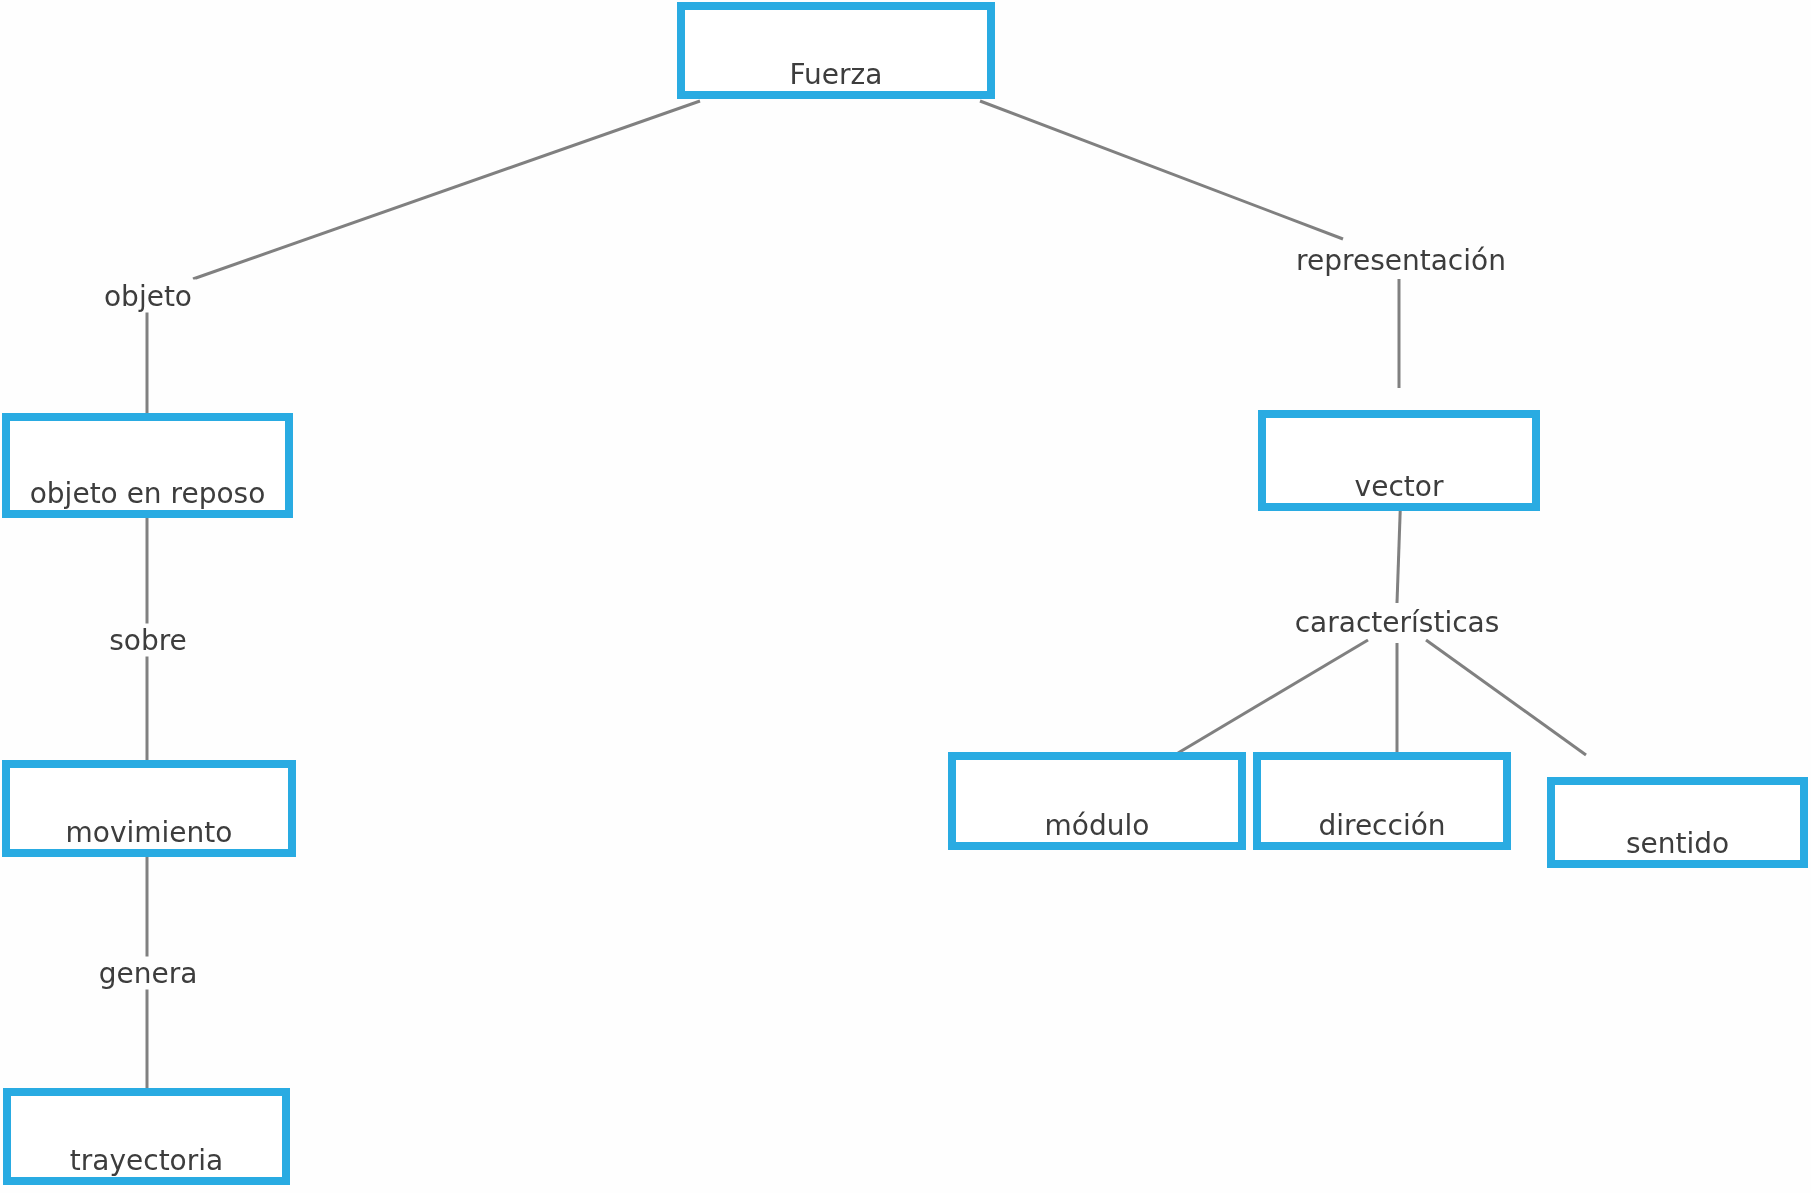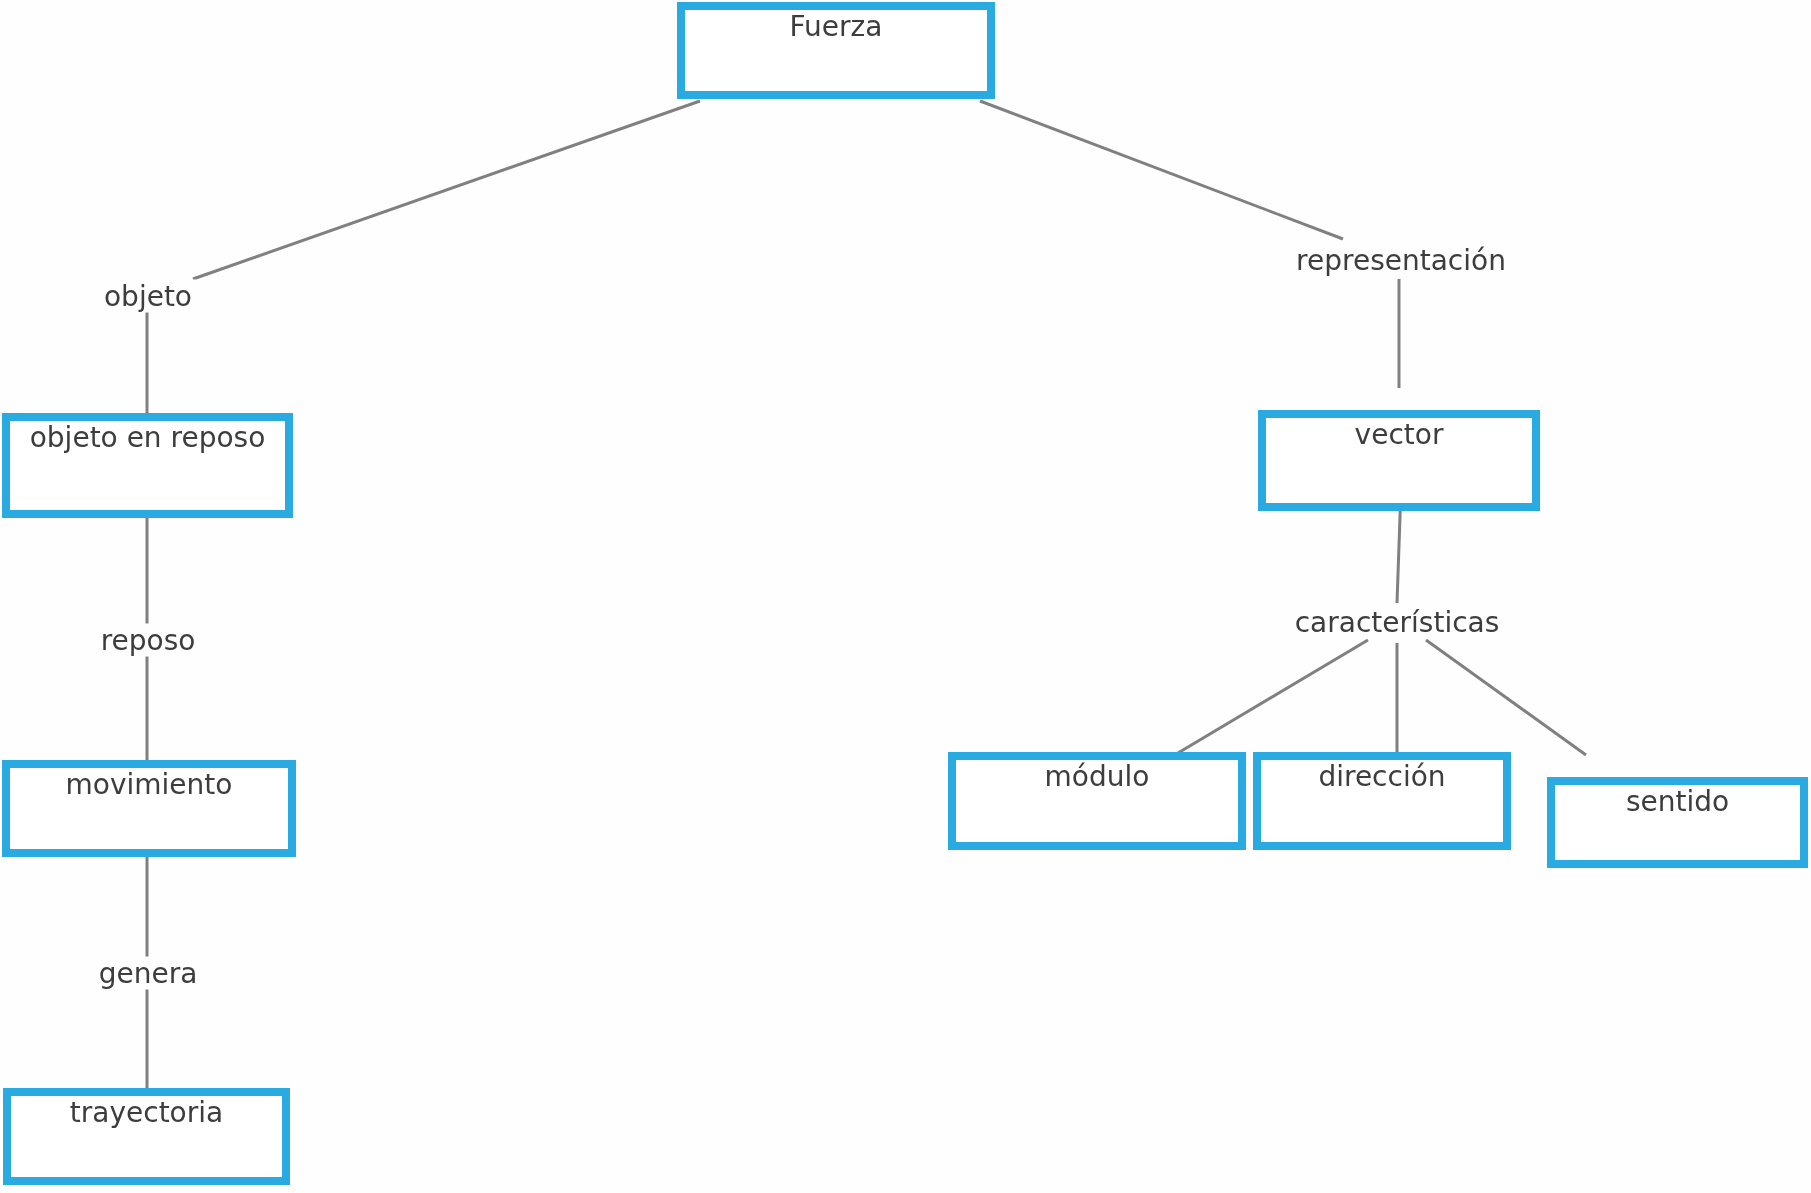--- a/index.html
+++ b/index.html
@@ -23,21 +23,21 @@
     left:0;top:0;
     width:1811px;height:1193px;
   }
   .edges line{
     stroke:var(--edge);
     stroke-width:3;
   }
   .node{
     position:absolute;
     display:flex;
-    align-items:flex-start;
+    align-items:flex-end;
     justify-content:center;
     background:#ffffff;
     border:8px solid var(--node-border);
     color:var(--text);
     font-size:28px;
     white-space:nowrap;
     cursor:default;
   }
   .edge-label{
     position:absolute;
@@ -97,21 +97,21 @@
   <div class="node" style="left:1253px;top:752px;width:258px;height:98px">
     <span>dirección</span>
   </div>
 
   <div class="node" style="left:1547px;top:777px;width:261px;height:91px">
     <span>sentido</span>
   </div>
 
   <div class="edge-label" style="left:148px;top:296px">objeto</div>
 
-  <div class="edge-label" style="left:148px;top:640px">reposo</div>
+  <div class="edge-label" style="left:148px;top:640px">sobre</div>
 
   <div class="edge-label" style="left:148px;top:973px">genera</div>
 
   <div class="edge-label" style="left:1401px;top:260px">representación</div>
 
   <div class="edge-label" style="left:1397px;top:622px">características</div>
 
 </div>
 
 </body></html>

